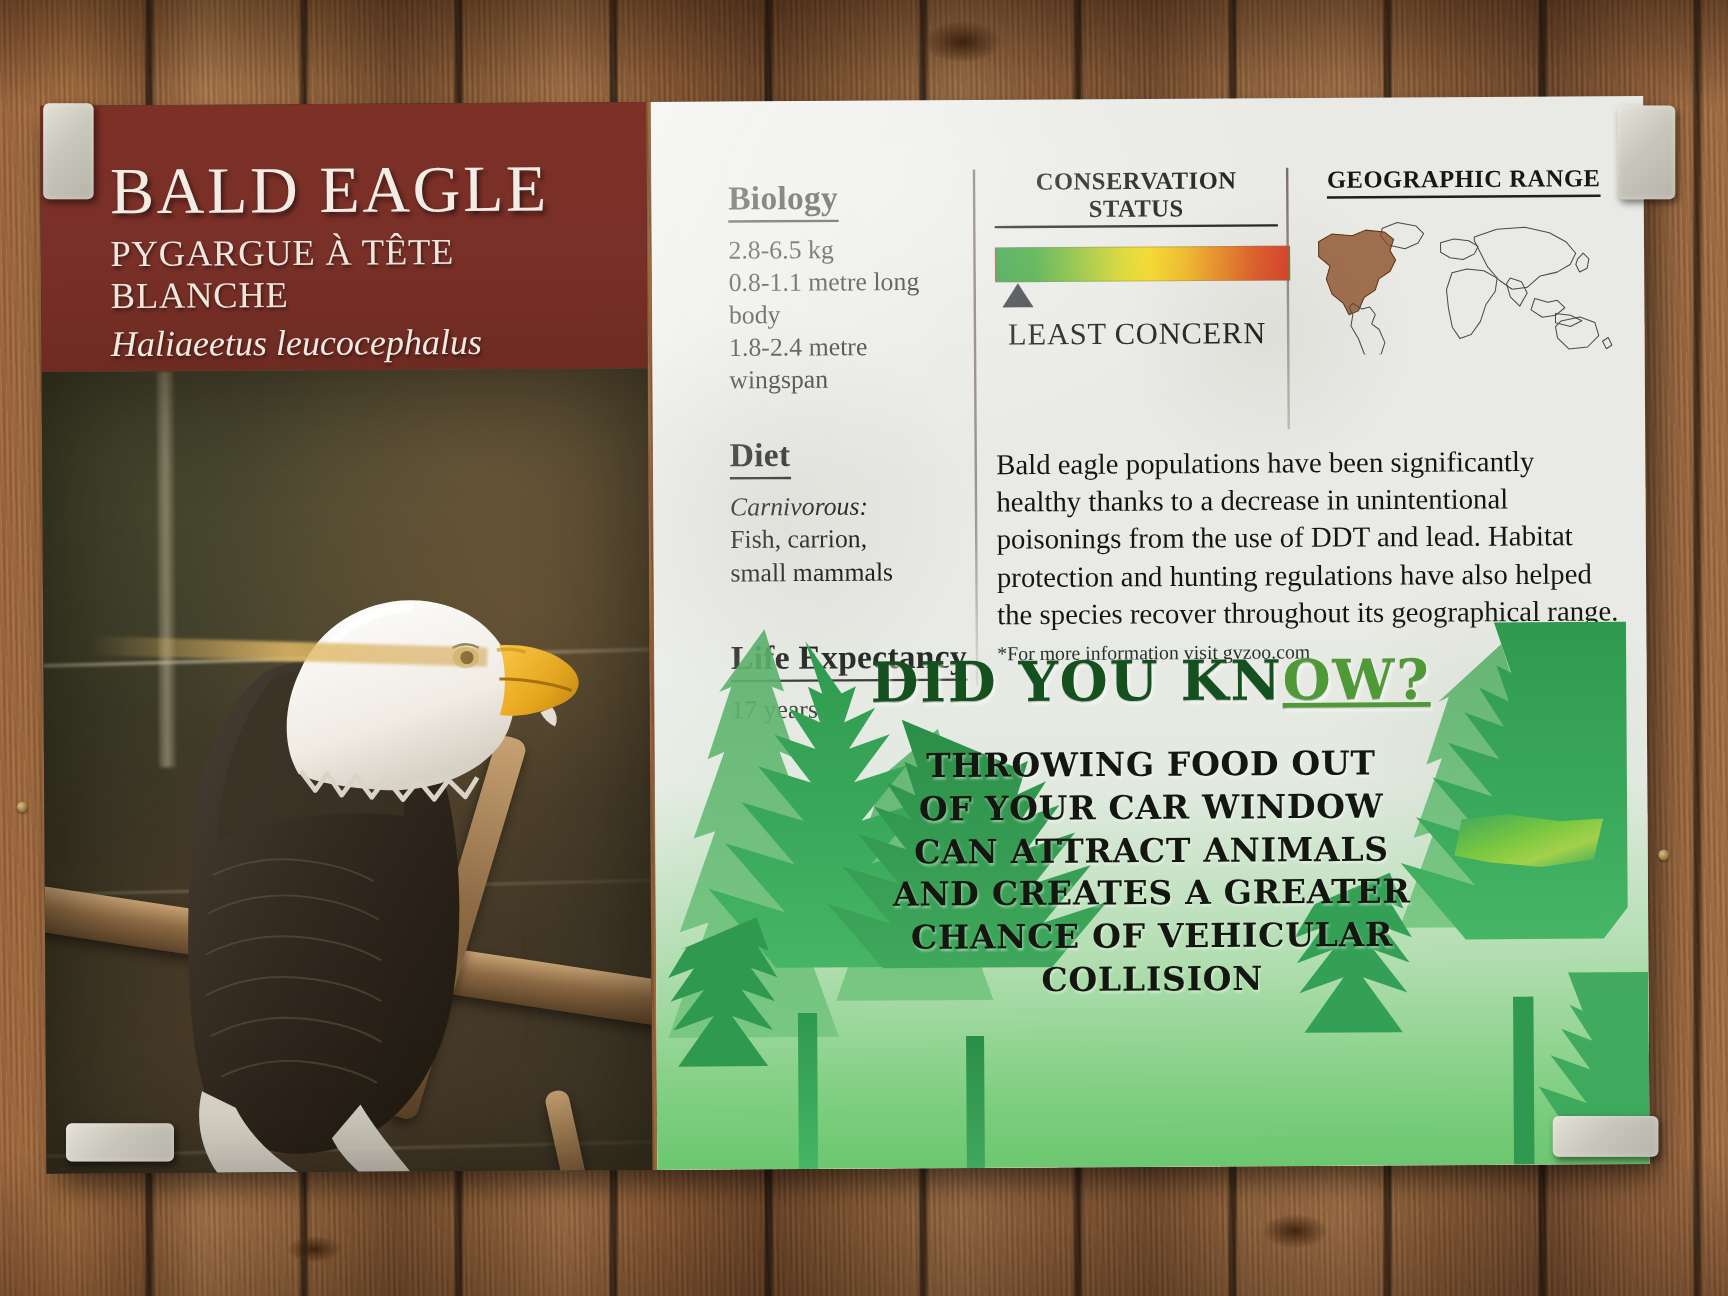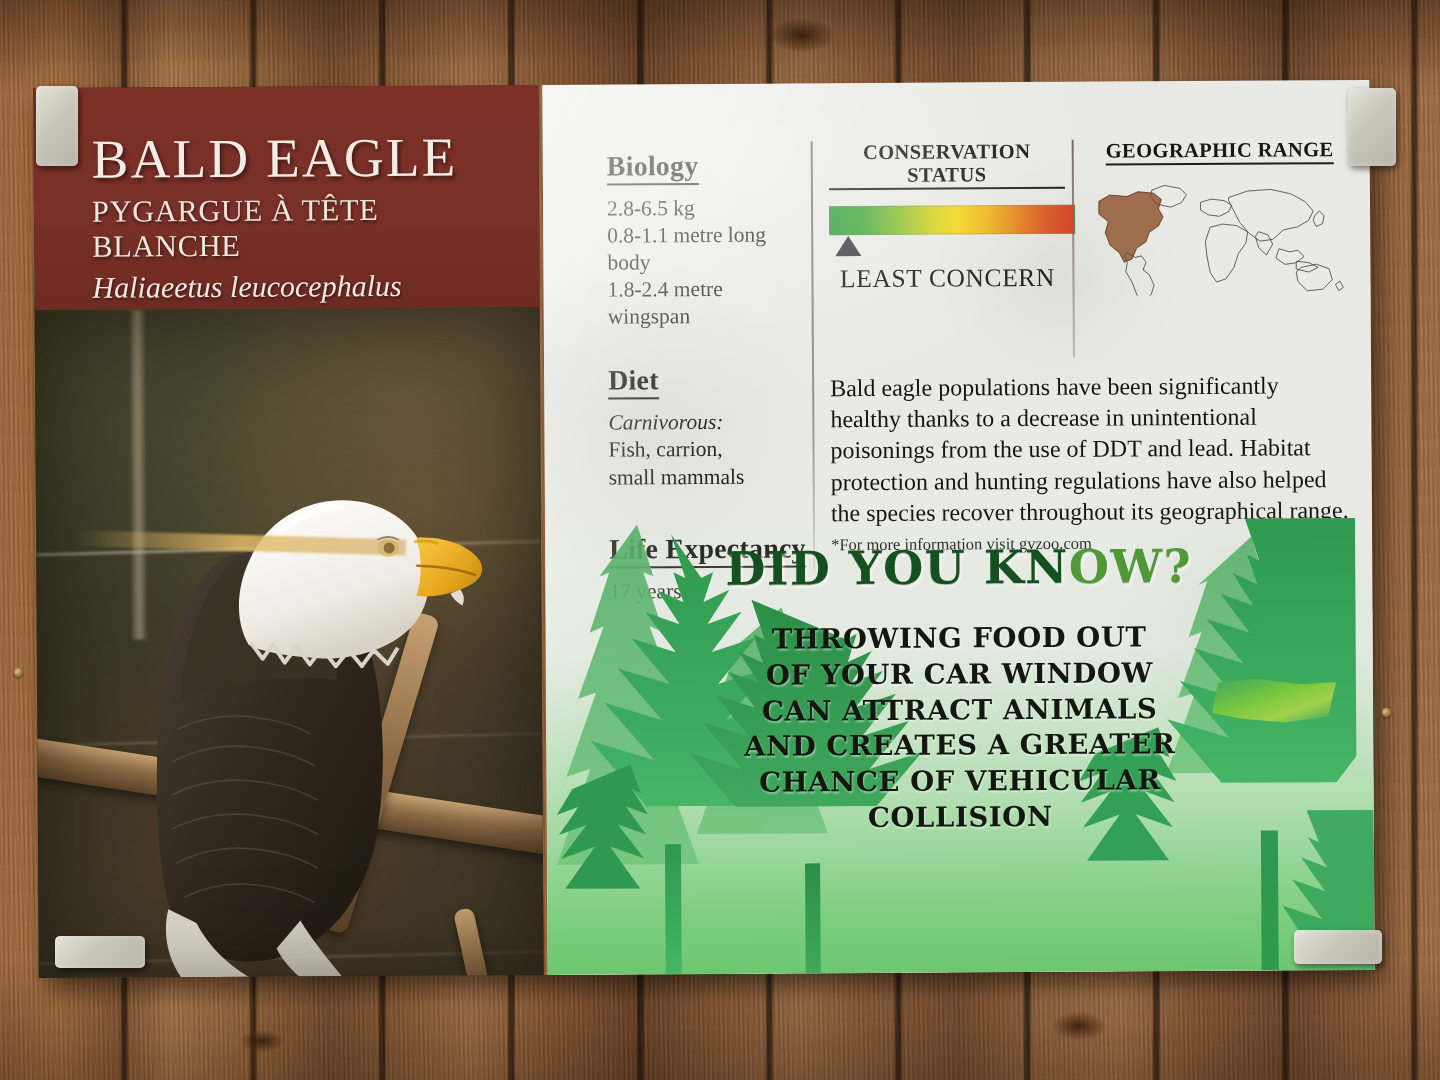--- a/index.html
+++ b/index.html
@@ -251,21 +251,21 @@
     position:absolute; left: 0; right: 0; top: 28px;
     text-align:center;
     font-family: "DejaVu Serif", serif;
     font-weight: bold;
     font-size: 46px;
     letter-spacing: 1.5px;
     color: #14511f;
     text-shadow: 2px 3px 3px rgba(255,255,255,.55), 0 1px 0 rgba(0,0,0,.35);
     z-index: 6;
   }
-  .dyk .moss { color:#4f9a36; }
+  .dyk .moss { color:#4f9a36;text-decoration:underline; }
 
   .msg {
     position:absolute; left: 0; right: 0; top: 108px;
     text-align:center;
     font-family: "DejaVu Serif", serif;
     font-weight: bold;
     font-size: 27.5px;
     line-height: 1.30;
     letter-spacing: .6px;
     color: #14170f;

